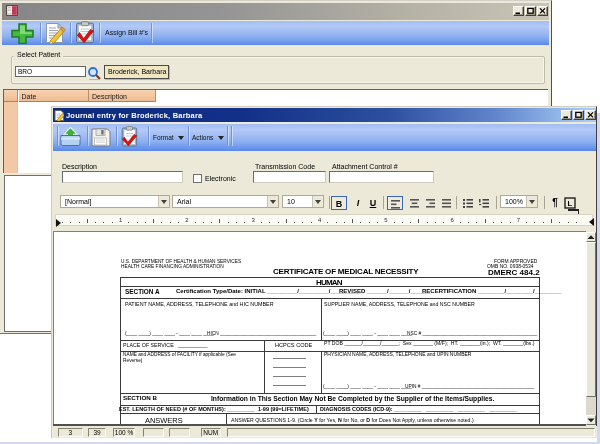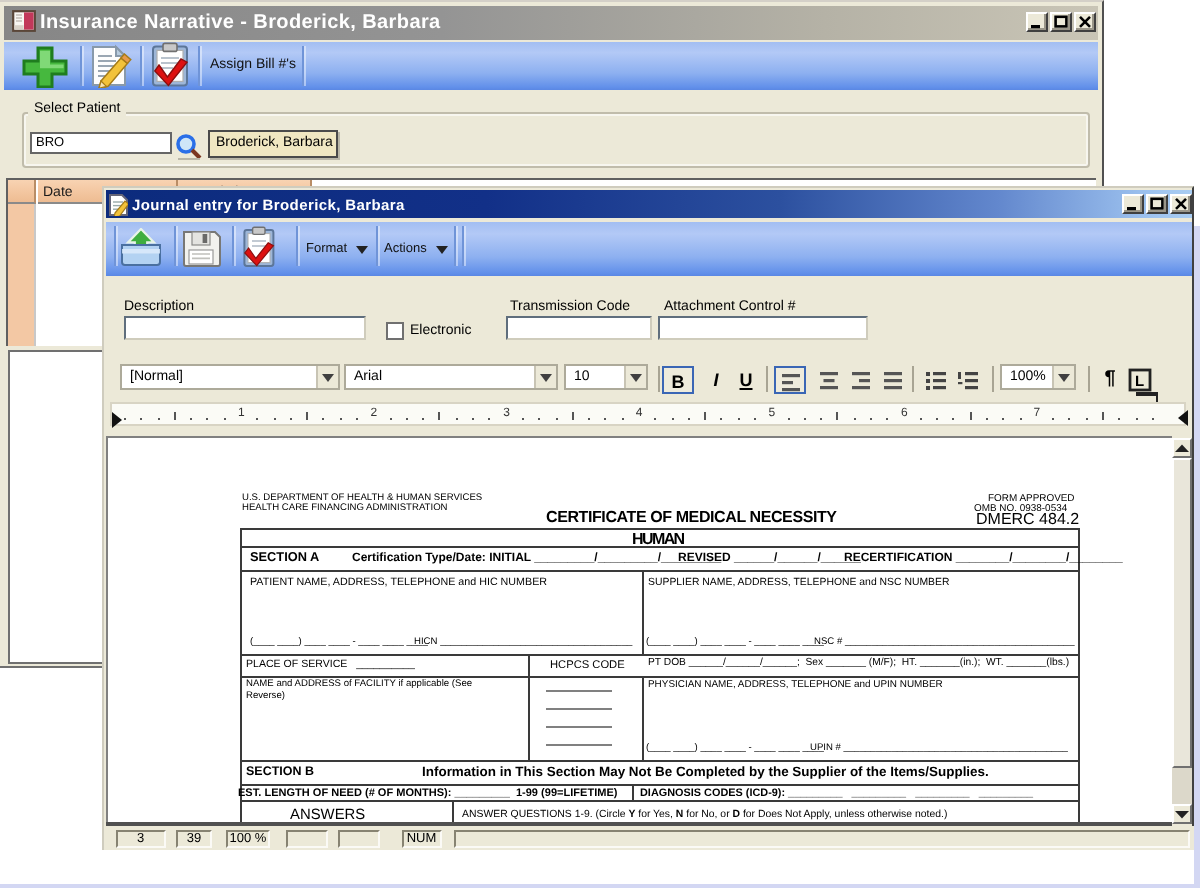--- a/index.html
+++ b/index.html
@@ -29,21 +29,21 @@
   #pat-tag { left:104px; top:64px; width:65px; height:14px; background:#f0e7c2;
     border:1px solid #4a4a4a; font-size:7px; line-height:12px; padding-left:3px; white-space:nowrap;
     box-shadow:1px 1px 0 #b9b6a7; }
   #grid { left:3px; top:88px; width:545px; height:84px; background:#fff; border-top:1px solid #606060; border-left:1px solid #606060; }
   .gh { position:absolute; top:0; height:12px; background:linear-gradient(180deg,#f8d3b2 0%,#f3c6a0 55%,#eebc92 100%);
     border-right:1px solid #b98d66; border-bottom:1px solid #8a8a8a; font-size:7px; color:#1a1a1a; padding:2.5px 0 0 3px; }
   #gcol { position:absolute; left:0; top:12px; width:14px; height:71px; background:#f3c8a4; border-right:1px solid #c8c8c8; }
   #bg-panel2 { left:4px; top:174px; width:545px; height:157px; background:#fff; border:1px solid #707070; }
 
   
-  #fgwin { left:51px; top:93px; width:546px; height:332px; background:#ece9d8;
+  #fgwin { left:51px; top:106px; width:546px; height:332px; background:#ece9d8;
     border:1px solid #cfccbe; border-right-color:#404040; border-bottom:none; }
   #fg-title { left:1px; top:1px; width:543px; height:14px;
     background:linear-gradient(90deg,#0c2b7d 0%,#123088 35%,#2c509f 62%,#6287cd 82%,#9dc2ef 96%,#a9cdf2 100%); }
   #fg-title .txt { position:absolute; left:13px; top:2.5px; color:#fff; font-weight:bold; font-size:7.5px; letter-spacing:0.2px; }
   #fg-toolbar { left:1px; top:17px; width:543px; height:27px;
     background:linear-gradient(180deg,#a2bef2 0%,#b3c9f6 22%,#8db0f0 65%,#6290ea 94%,#5a87e4 100%); }
   .ddbtn { position:absolute; top:4px; height:19px; font-size:6.5px; color:#111; line-height:19px; }
   .flabel { position:absolute; font-size:7px; color:#000; white-space:nowrap; }
   .finput { position:absolute; height:12px; top:64px; background:#fff; border:1px solid; border-color:#5f6e7d #cfccbc #cfccbc #5f6e7d; }
   #chk { left:141px; top:67px; width:9px; height:9px; background:#fff; border:1px solid #707070; }
@@ -75,21 +75,20 @@
   <div class="abs" id="lav-bottom"></div>
 
   <div class="abs" id="bgwin">
     <div class="abs" id="bg-title">
       <svg style="position:absolute;left:3.5px;top:2px" width="12" height="11" viewBox="0 0 12 11">
         <rect x="0.6" y="0.6" width="10.8" height="9.8" fill="#f8f6f2" stroke="#5a4638" stroke-width="1.1"></rect>
         <rect x="6" y="1.2" width="4.8" height="8.6" fill="#c2385a"></rect>
         <rect x="1.2" y="7.6" width="4.6" height="2.2" fill="#d8d2c8"></rect>
         <path d="M2 2.5 h3 M2 4 h3 M2 5.5 h3" stroke="#a8a098" stroke-width="0.6"></path>
       </svg>
-      <div class="txt">Insurance Narrative - Broderick, Barbara</div>
       <div class="cap-btn" style="left:511px; top:2.5px; width:11px; height:10px;">
         <svg width="9" height="8" style="display:block">
             <rect x="1.5" y="5.5" width="4.5" height="1.6" fill="#000"></rect>
           </svg>
         </div>
       <div class="cap-btn" style="left:522.5px; top:2.5px; width:11px; height:10px;">
         <svg width="9" height="8" style="display:block">
             <rect x="1.8" y="1.4" width="5.4" height="4.8" fill="none" stroke="#000" stroke-width="1.3"></rect>
           </svg>
         </div>
@@ -384,21 +383,21 @@
     <div class="abs" style="left:516px; top:102px; width:11px; height:1.5px; background:#222;"></div>
     <div class="abs" style="left:525.5px; top:102px; width:1.5px; height:4.5px; background:#222;"></div>
 
     <div class="abs" id="docarea">
       <div id="formdoc" class="abs" style="left:0;top:0;width:533px;height:145px;">
           <div style="position:absolute;left:66.5px;top:26.5px;font-size:8px;white-space:nowrap;transform:scale(0.6);transform-origin:0 0;">U.S. DEPARTMENT OF HEALTH &amp; HUMAN SERVICES</div>
           <div style="position:absolute;left:66.5px;top:31.5px;font-size:8px;white-space:nowrap;transform:scale(0.6);transform-origin:0 0;">HEALTH CARE FINANCING ADMINISTRATION</div>
           <div style="position:absolute;left:440px;top:26.5px;font-size:8px;white-space:nowrap;transform:scale(0.62);transform-origin:0 0;">FORM APPROVED</div>
           <div style="position:absolute;left:433px;top:31.5px;font-size:8px;white-space:nowrap;transform:scale(0.62);transform-origin:0 0;">OMB NO. 0938-0534</div>
           <div style="position:absolute;left:219px;top:34.80000000000001px;font-size:8px;font-weight:bold;white-space:nowrap;transform:scale(1);transform-origin:0 0;letter-spacing:-0.2px">CERTIFICATE OF MEDICAL NECESSITY</div>
-          <div style="position:absolute;left:434px;top:35.80000000000001px;font-size:8px;font-weight:normal;white-space:nowrap;transform:scale(1);transform-origin:0 0;">DMERC 484.2</div>
+          <div style="position:absolute;left:434px;top:35.80000000000001px;font-size:8px;font-weight:bold;white-space:nowrap;transform:scale(1);transform-origin:0 0;">DMERC 484.2</div>
           <div style="position:absolute;background:#3a3a3a;left:66px;top:44.5px;width:419.5px;height:1.6px"></div>
           <div style="position:absolute;background:#3a3a3a;left:66px;top:44.5px;width:1.2px;height:148px"></div>
           <div style="position:absolute;background:#3a3a3a;left:484.5px;top:44.5px;width:1.5px;height:148px"></div>
           <div style="position:absolute;left:262px;top:46.19999999999999px;font-size:8px;font-weight:bold;white-space:nowrap;transform:scale(1);transform-origin:0 0;letter-spacing:-0.8px">HUMAN</div>
           <div style="position:absolute;background:#3a3a3a;left:66px;top:53.5px;width:419.5px;height:1px"></div>
           <div style="position:absolute;left:70.5px;top:55.80000000000001px;font-size:8px;font-weight:bold;white-space:nowrap;transform:scale(0.8);transform-origin:0 0;">SECTION A</div>
           <div style="position:absolute;left:122px;top:55.80000000000001px;font-size:8px;font-weight:bold;white-space:nowrap;transform:scale(0.75);transform-origin:0 0;">Certification Type/Date: INITIAL _________/_________/_________</div>
           <div style="position:absolute;left:285px;top:55.80000000000001px;font-size:8px;font-weight:bold;white-space:nowrap;transform:scale(0.75);transform-origin:0 0;">REVISED ______/______/______</div>
           <div style="position:absolute;left:368px;top:55.80000000000001px;font-size:8px;font-weight:bold;white-space:nowrap;transform:scale(0.75);transform-origin:0 0;">RECERTIFICATION ________/________/________</div>
           <div style="position:absolute;background:#3a3a3a;left:66px;top:66px;width:419.5px;height:1px"></div>

